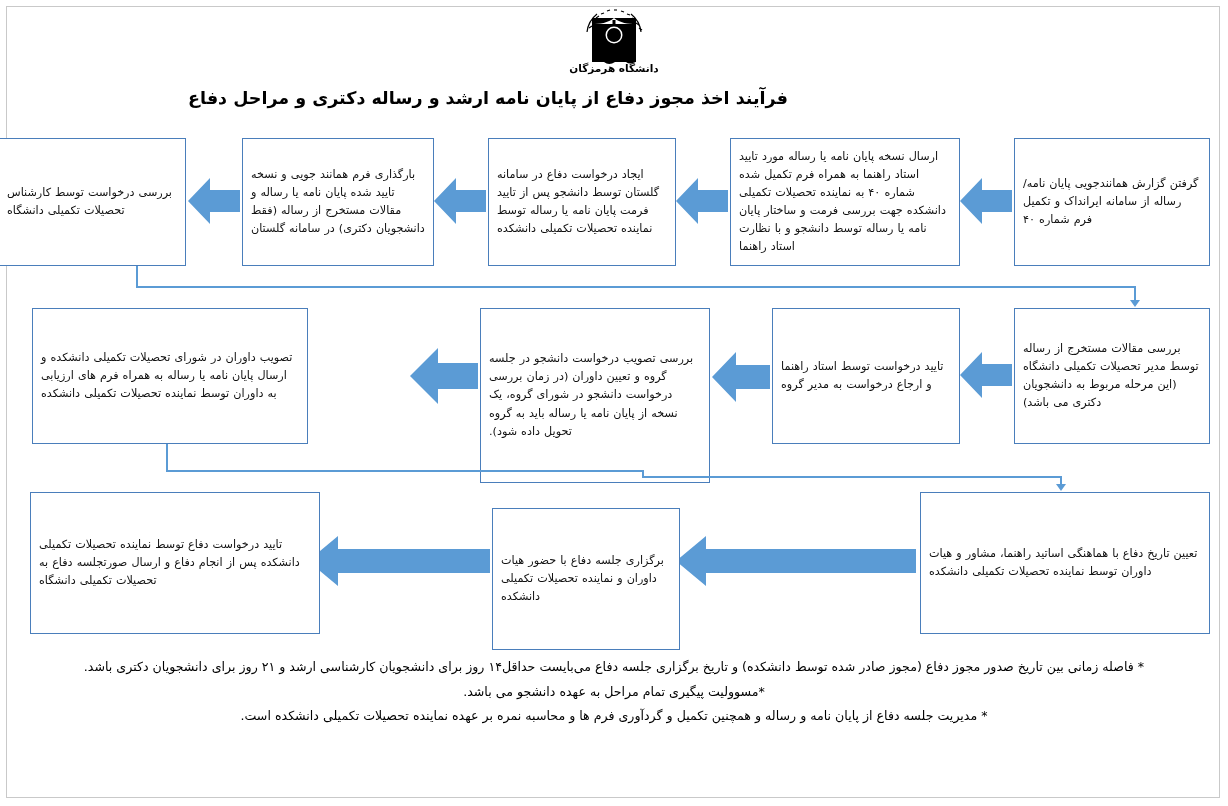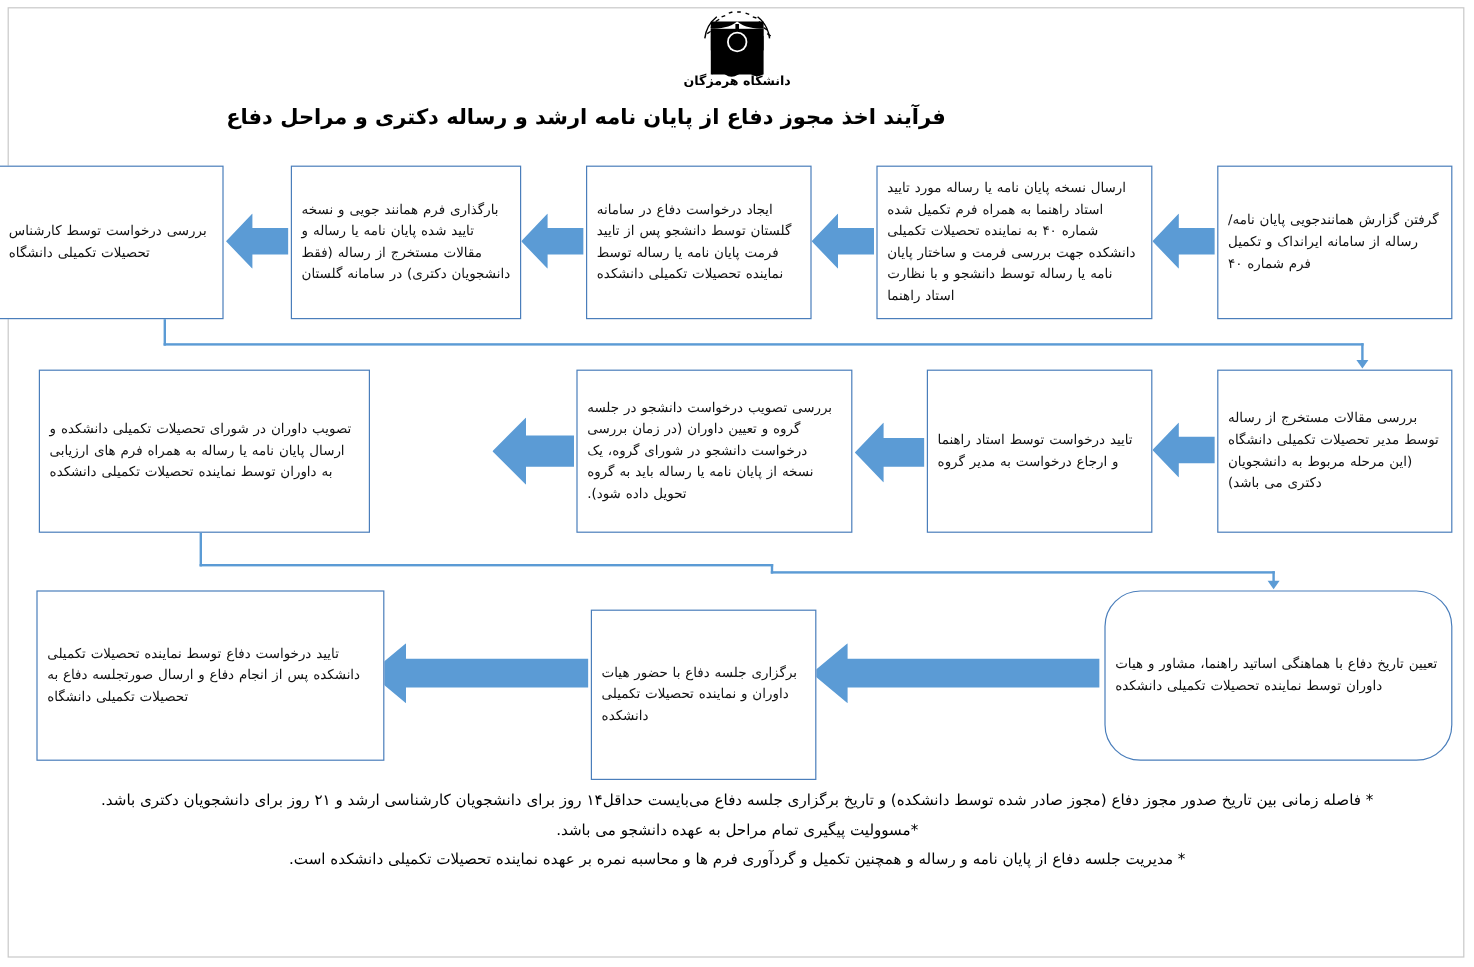--- a/index.html
+++ b/index.html
@@ -233,42 +233,42 @@
 <div class="flow-box" style="right:268px; top:308px; width:188px; height:136px;">
   <span class="box-text">تایید درخواست توسط استاد راهنما و ارجاع درخواست به مدیر گروه</span>
 </div>
 
 <div class="arrow" style="right:458px; top:352px;">
   <svg width="58" height="50" viewBox="0 0 58 50">
       <path d="M58,13 H24 V0 L0,25 L24,50 V37 H58 Z" fill="#5b9bd5"></path>
     </svg>
 </div>
 
-<div class="flow-box wide" style="right:518px; top:308px; width:230px; height:136px;">
+<div class="flow-box wide" style="right:518px; top:308px; width:230px; height:175px;">
   <span class="box-text">بررسی تصویب درخواست دانشجو در جلسه گروه و تعیین داوران (در زمان بررسی درخواست دانشجو در شورای گروه، یک نسخه از پایان نامه یا رساله باید به گروه تحویل داده شود).</span>
 </div>
 
 <div class="arrow" style="right:750px; top:348px;">
   <svg width="68" height="56" viewBox="0 0 68 56">
       <path d="M68,15 H28 V0 L0,28 L28,56 V41 H68 Z" fill="#5b9bd5"></path>
     </svg>
 </div>
 
 <div class="flow-box wide" style="right:920px; top:308px; width:276px; height:136px;">
   <span class="box-text">تصویب داوران در شورای تحصیلات تکمیلی دانشکده و ارسال پایان نامه یا رساله به همراه فرم های ارزیابی به داوران توسط نماینده تحصیلات تکمیلی دانشکده</span>
 </div>
 
 <div class="connector conn-v" style="left:166px; top:444px; height:28px;"></div>
 <div class="connector conn-h" style="left:166px; top:470px; width:478px;"></div>
 <div class="connector conn-v" style="left:642px; top:470px; height:8px;"></div>
 <div class="connector conn-h" style="left:642px; top:476px; width:420px;"></div>
 <div class="connector conn-v" style="left:1060px; top:476px; height:10px;"></div>
 <div class="conn-arrowhead down" style="left:1056px; top:484px;"></div>
 
-<div class="flow-box wide" style="right:18px; top:492px; width:290px; height:142px;border-radius:30px;">
+<div class="flow-box wide" style="right:18px; top:492px; width:290px; height:142px;">
   <span class="box-text">تعیین تاریخ دفاع با هماهنگی اساتید راهنما، مشاور و هیات داوران توسط نماینده تحصیلات تکمیلی دانشکده</span>
 </div>
 
 <div class="arrow" style="right:312px; top:536px;">
   <svg width="240" height="50" viewBox="0 0 240 50">
       <path d="M240,13 H30 V0 L0,25 L30,50 V37 H240 Z" fill="#5b9bd5"></path>
     </svg>
 </div>
 
 <div class="flow-box" style="right:548px; top:508px; width:188px; height:142px;">

